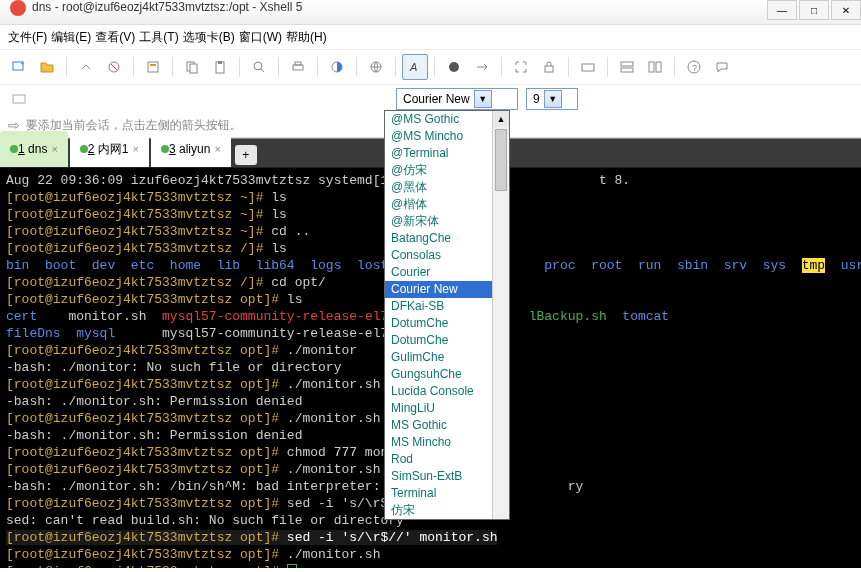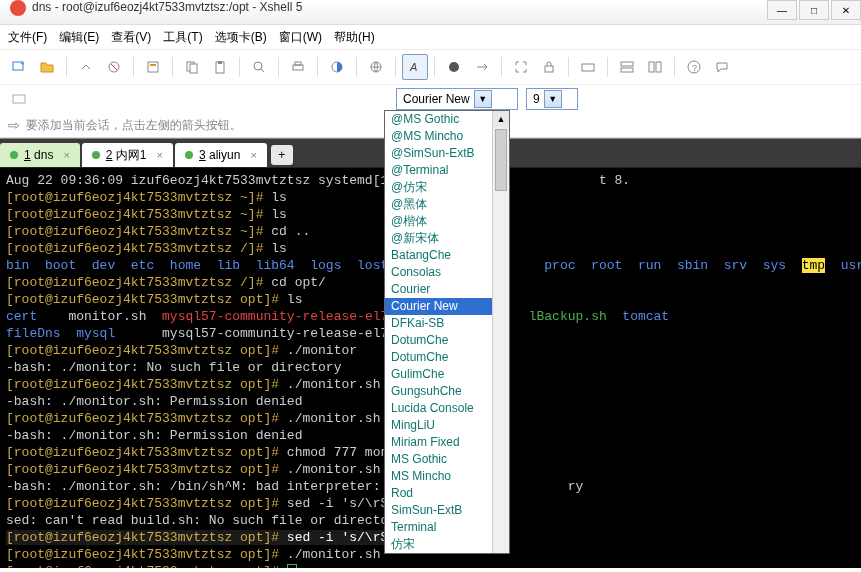--- a/index.html
+++ b/index.html
@@ -1,34 +1,34 @@
 <!DOCTYPE html>
 <html><head>
 <meta charset="utf-8">
 <style>
 body{margin:0;font-family:"Microsoft YaHei",Arial,sans-serif;font-size:12px;background:#fff;width:861px;height:572px;overflow:hidden;position:relative}
 .titlebar{height:24px;background:linear-gradient(#fff,#f0f0f0);border-bottom:1px solid #ddd;display:flex;padding:0 10px}
 .titlebar .icon{width:16px;height:16px;background:#e74c3c;border-radius:50%;margin-right:6px}
 .titlebar .title{flex:1;color:#333}
 .winctrl{position:absolute;right:0;top:0;display:flex}
 .winbtn{width:28px;height:18px;border:1px solid #ccc;margin-left:2px;display:flex;align-items:center;justify-content:center;background:#f5f5f5;font-size:10px}
-.menubar{height:24px;display:flex;align-items:center;padding:0 8px;gap:12px;border-bottom:1px solid #eee}
+.menubar{height:24px;display:flex;align-items:center;padding:0 8px;gap:4px;border-bottom:1px solid #eee}
 .menubar span{cursor:default}
 .toolbar{height:34px;display:flex;align-items:center;padding:0 6px;gap:2px;border-bottom:1px solid #eee}
 .tbtn{width:24px;height:24px;display:flex;align-items:center;justify-content:center;border:1px solid transparent;border-radius:2px}
 .tsep{width:1px;height:20px;background:#ddd;margin:0 4px}
 .fontrow{height:28px;display:flex;align-items:center;padding:0 6px;gap:8px}
 .combo{border:1px solid #7a9cc6;height:20px;display:flex;align-items:center;padding:0 2px 0 6px;background:#fff}
 .combo .arrow{width:16px;height:16px;background:linear-gradient(#eaf1fb,#cfe0f7);border:1px solid #7a9cc6;margin-left:4px;display:flex;align-items:center;justify-content:center;font-size:9px}
 .fontcombo{width:112px}
 .sizecombo{width:42px}
 .hintbar{height:24px;display:flex;align-items:center;padding:0 8px;color:#888;border-bottom:1px solid #ddd}
 .hintbar .hicon{margin-right:6px;font-size:14px}
 .tabstrip{height:28px;background:#3a3a3a;border-top:1px solid #888;border-bottom:1px solid #222;display:flex;align-items:flex-end}
-.tab{height:24px;display:flex;align-items:center;padding:0 10px;margin-right:2px;border-top-left-radius:3px;border-top-right-radius:3px;font-size:12px;gap:6px}
+.tab{height:24px;display:flex;align-items:center;padding:6px 10px;margin-right:2px;border-top-left-radius:3px;border-top-right-radius:3px;font-size:12px;}
 .tab.active{background:#d8f0c8}
 .tab.inactive{background:#ffffff}
 .dot{width:8px;height:8px;border-radius:50%}
 .dot.green{background:#4caf50}
 .tab .x{color:#888;margin-left:4px;font-size:11px}
 .tab .u{text-decoration:underline}
 .addtab{width:22px;height:20px;background:#e8e8e8;display:flex;align-items:center;justify-content:center;border-radius:3px;margin-left:2px;margin-bottom:2px}
 .terminal{background:#000;color:#ccc;font-family:"Courier New",monospace;font-size:13px;line-height:17px;padding:4px 6px;height:392px;overflow:hidden;white-space:pre}
 .y{color:#ccaa44}.r{color:#d44}.b{color:#5a8ae6}.g{color:#4caf50}.gbg{background:#fde047;color:#000}.w{color:#fff}
 .cursor{display:inline-block;width:8px;height:14px;border:1px solid #4caf50;vertical-align:middle}
@@ -266,37 +266,35 @@
 <span class="y">[root@izuf6eozj4kt7533mvtztsz opt]#</span><span> </span><span class="cursor"></span></div>
 
 <div class="dropdown" id="fontdd">
   <div class="ddscroll">
     <div class="ar up">▲</div>
     <div class="thumb"></div>
 
   </div>
 <div class="opt">@MS Gothic</div>
     <div class="opt">@MS Mincho</div>
-    <div class="opt">@SimSun-ExtB</div>
     <div class="opt">@Terminal</div>
     <div class="opt">@仿宋</div>
     <div class="opt">@黑体</div>
     <div class="opt">@楷体</div>
     <div class="opt">@新宋体</div>
     <div class="opt">BatangChe</div>
     <div class="opt">Consolas</div>
     <div class="opt">Courier</div>
     <div class="opt sel">Courier New</div>
     <div class="opt">DFKai-SB</div>
     <div class="opt">DotumChe</div>
     <div class="opt">DotumChe</div>
     <div class="opt">GulimChe</div>
     <div class="opt">GungsuhChe</div>
     <div class="opt">Lucida Console</div>
     <div class="opt">MingLiU</div>
-    <div class="opt">Miriam Fixed</div>
     <div class="opt">MS Gothic</div>
     <div class="opt">MS Mincho</div>
     <div class="opt">Rod</div>
     <div class="opt">SimSun-ExtB</div>
     <div class="opt">Terminal</div>
     <div class="opt">仿宋</div>
   </div>
 
 </body></html>

